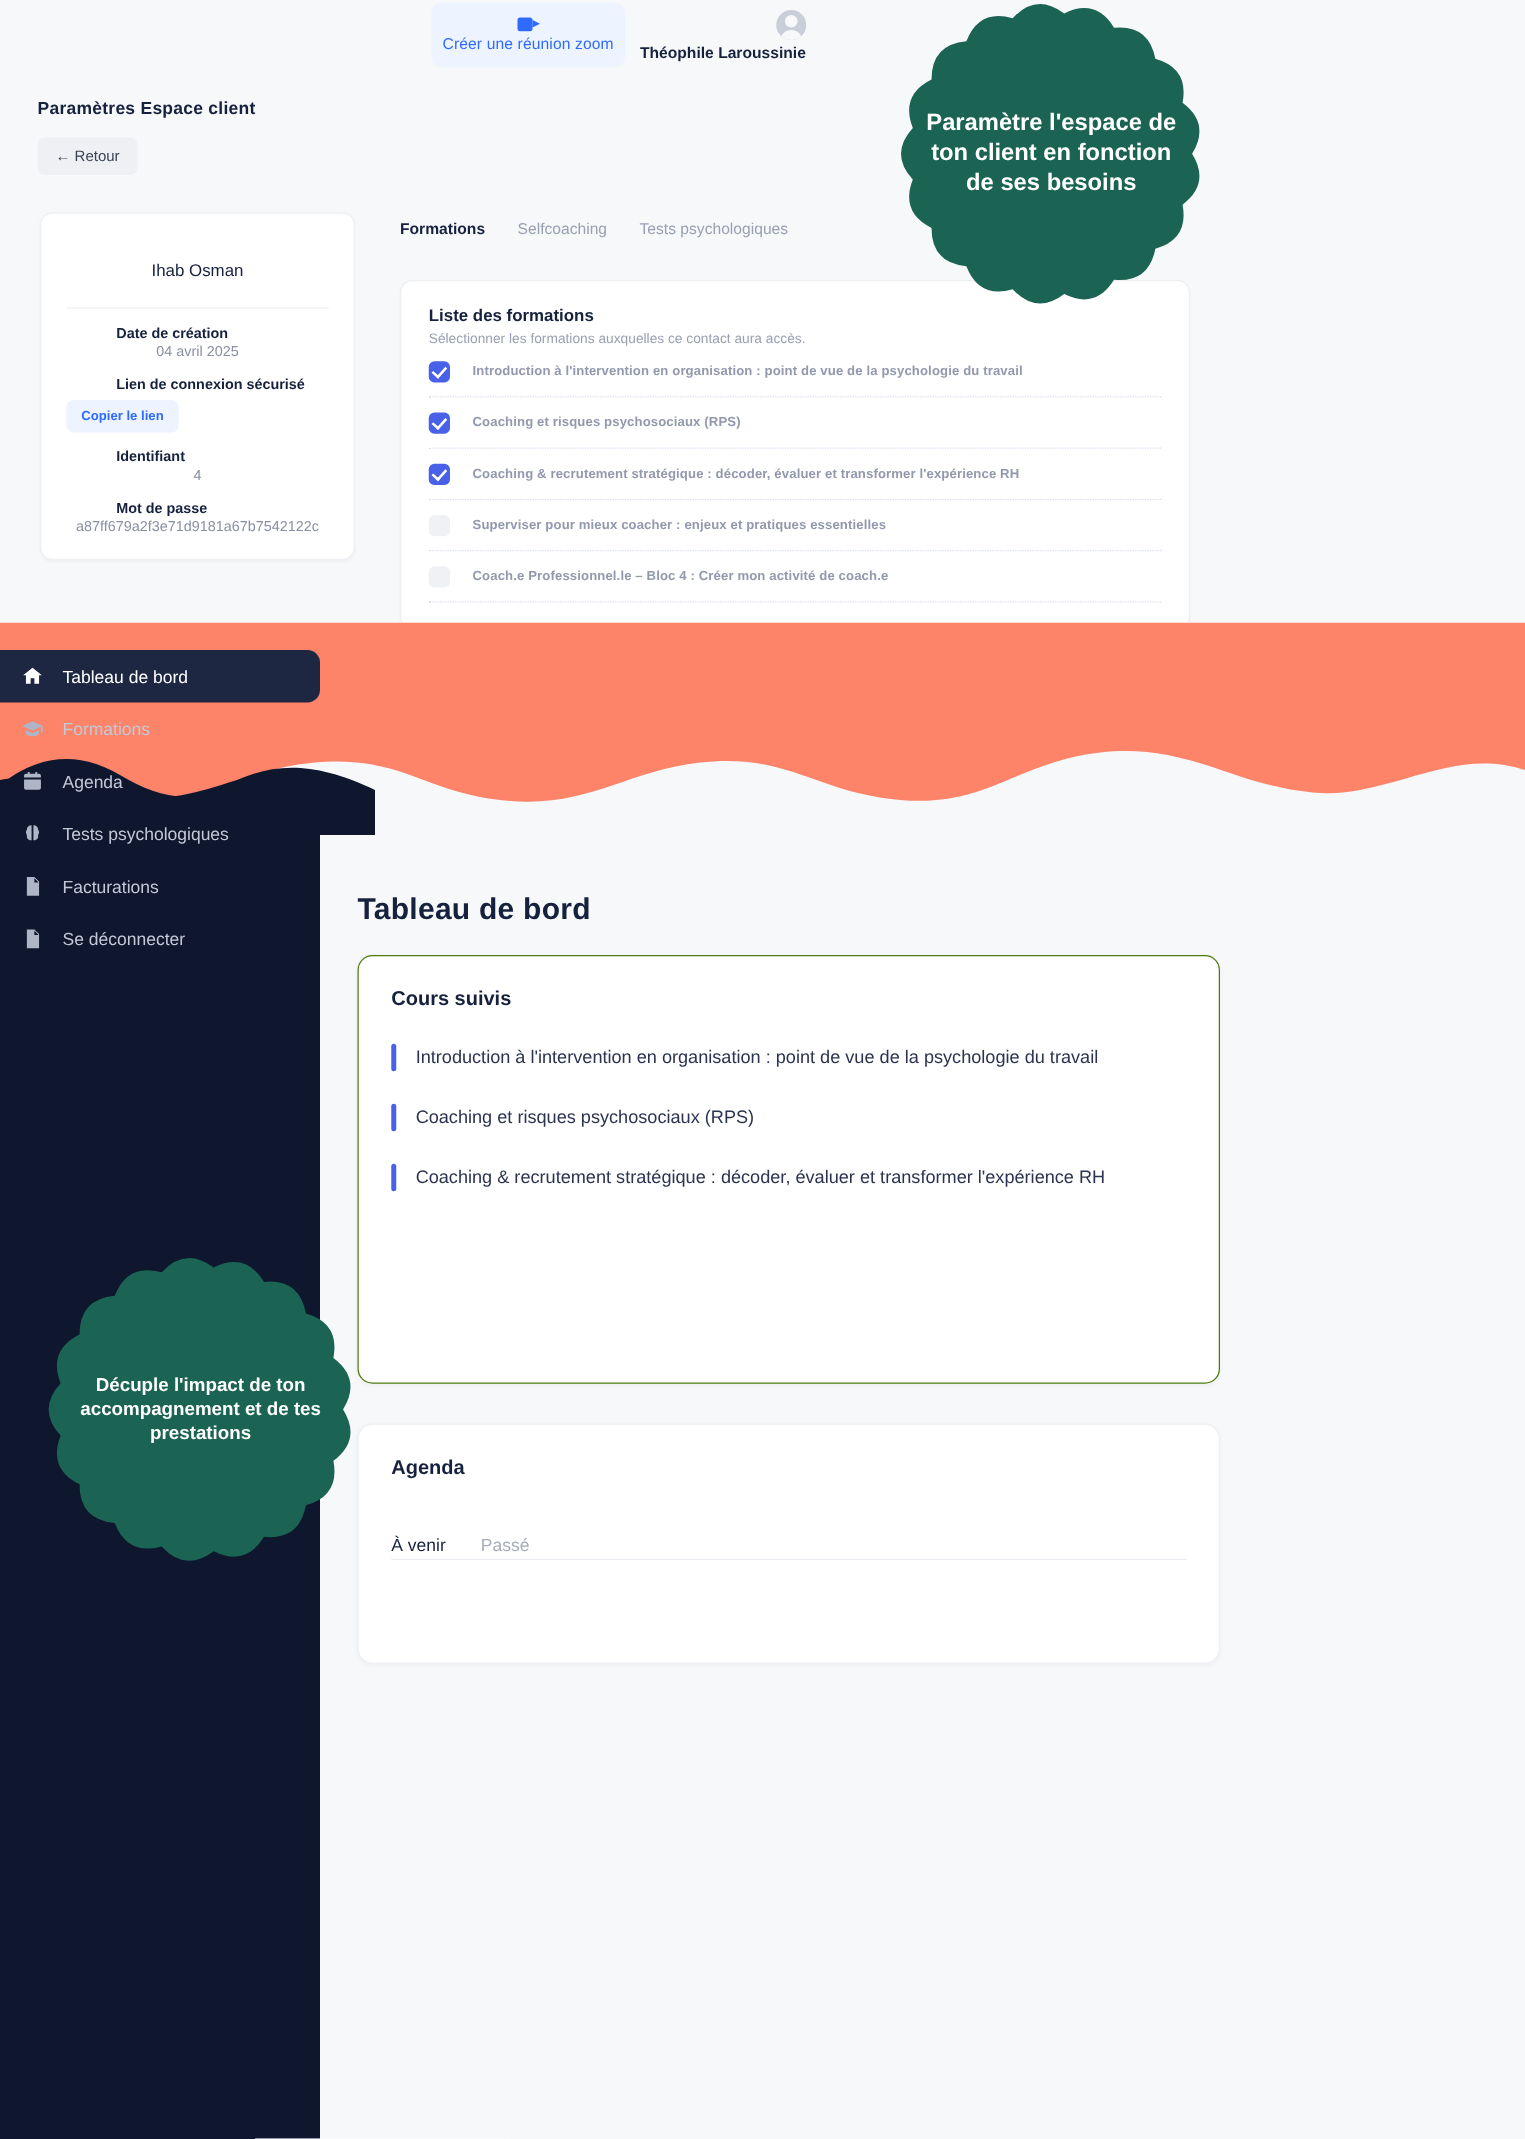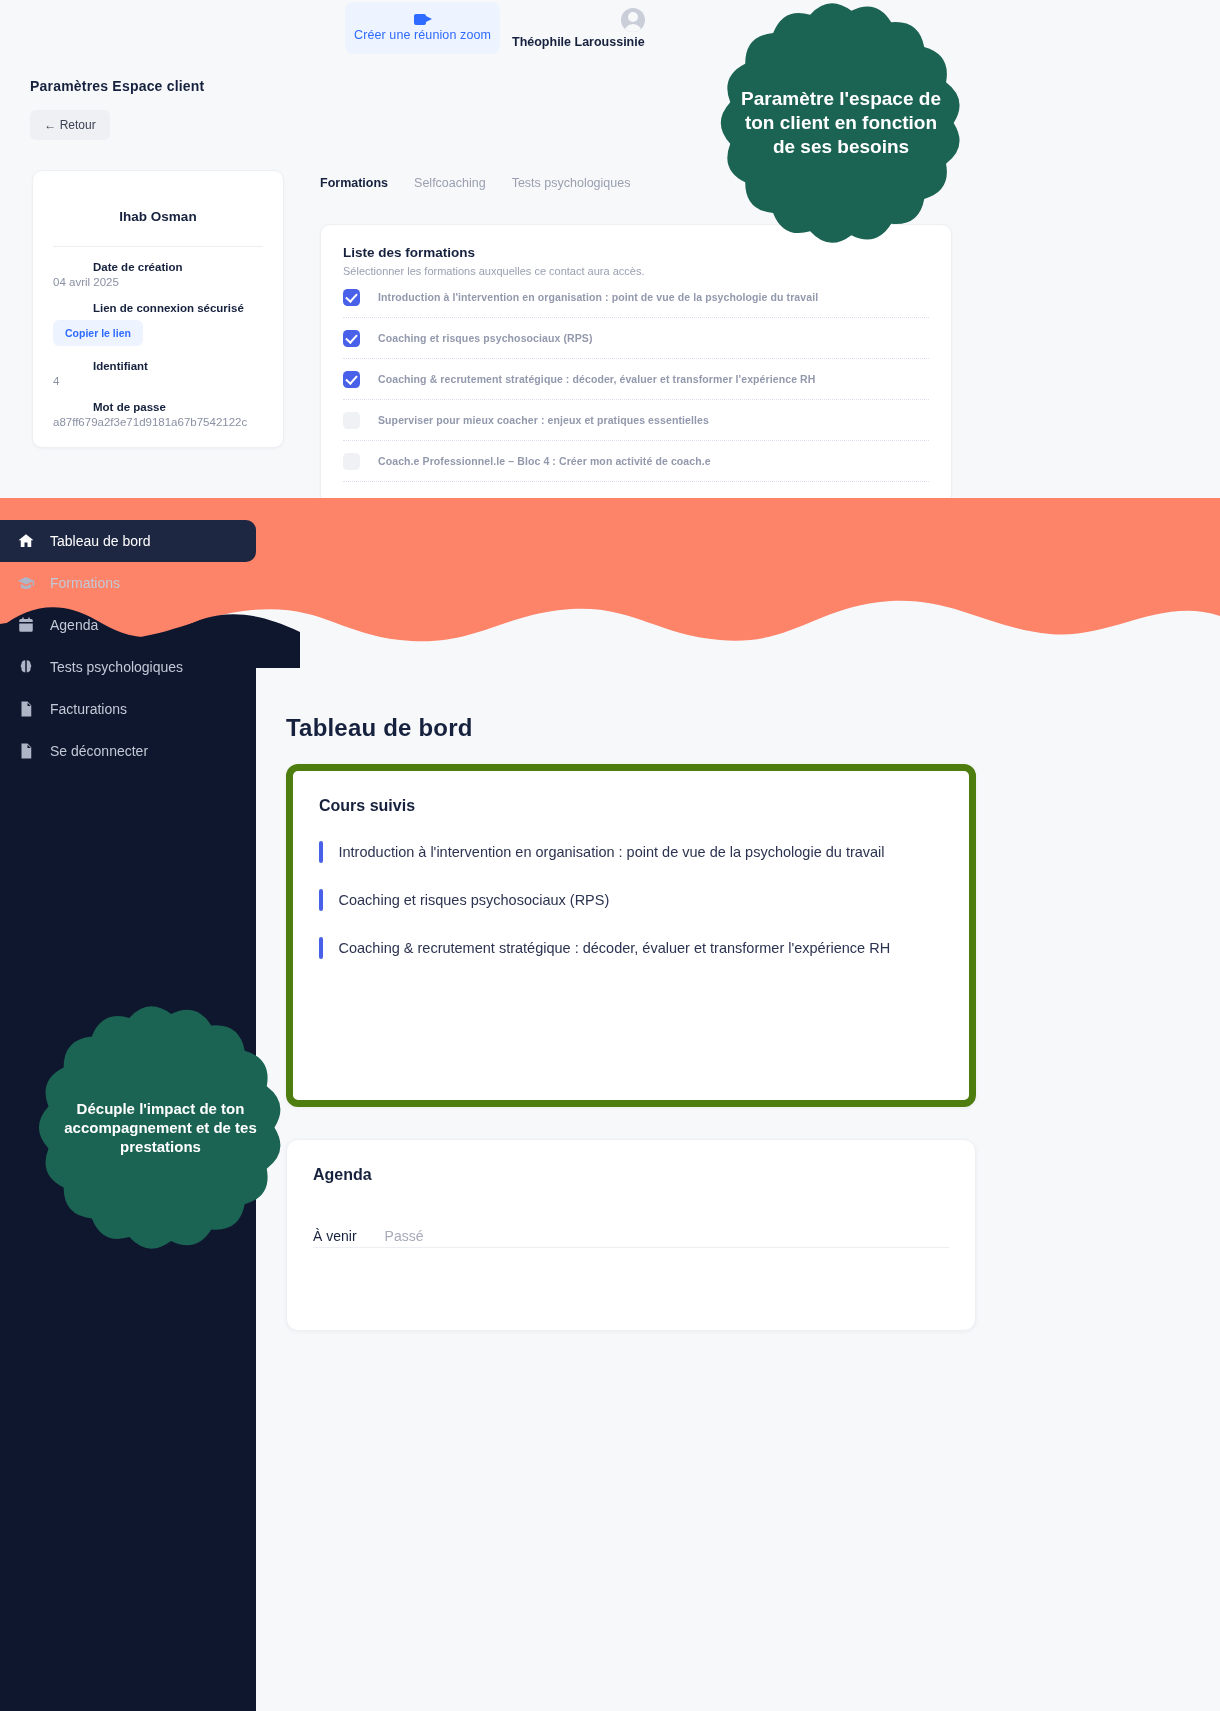--- a/index.html
+++ b/index.html
@@ -53,25 +53,25 @@
     font-size:12px; color:#3b4254; cursor:pointer;
     font-family:"Liberation Sans", sans-serif;
   }
   
   #client-card{
     position:absolute; left:32px; top:170px; width:252px; height:278px;
     background:#fff; border:1px solid #edeff2; border-radius:10px;
     box-shadow:0 1px 3px rgba(20,30,60,.04);
     padding:18px 20px;
   }
-  #client-name{ text-align:center; font-size:13.5px; font-weight:bold; color:#16213e; margin-top:20px;}
+  #client-name{ text-align:center; font-size:13.5px; font-weight:normal; color:#16213e; margin-top:20px;}
   #client-divider{ height:1px; background:#eceef2; margin:22px 0 14px; }
   .field-label{ font-size:11.5px; font-weight:bold; color:#16213e; margin-top:14px;margin-left:40px; }
   .field-label:first-of-type{margin-top:0;}
-  .field-value{ font-size:11.5px; color:#8a90a3; margin-top:3px; }
+  .field-value{ font-size:11.5px; color:#8a90a3; margin-top:3px;text-align:center; }
   #copy-link-btn{
     margin-top:6px; display:inline-block; background:#eef4ff; color:#2f6bff;
     font-size:10.5px; font-weight:bold; border-radius:6px; padding:7px 12px; border:none; cursor:pointer;
     font-family:"Liberation Sans", sans-serif;
   }
   
   #settings-tabs{ position:absolute; left:320px; top:176px; display:flex; gap:26px; align-items:center;}
   #settings-tabs .tab{ font-size:12.5px; color:#9aa0b1; cursor:pointer;}
   #settings-tabs .tab.active{ color:#16213e; font-weight:bold;}
   
@@ -114,21 +114,21 @@
   .nav-item + .nav-item{margin-top:0;}
   .nav-item.active{ background:#1d2742; border-radius:0 10px 10px 0; color:#fff;}
   .nav-item .nicon{ width:20px;height:20px;flex:0 0 20px;display:flex;align-items:center;justify-content:center;}
   .nav-item .nicon svg{width:18px;height:18px;fill:#aeb5c6;}
   .nav-item.active .nicon svg{fill:#ffffff;}
 
   #content{ position:absolute; left:256px; top:0; width:964px; height:1213px;}
   #dash-title{ position:absolute; left:30px; top:216px; font-size:24px; font-weight:bold; color:#16213e; letter-spacing:.2px;}
   #courses-card{
     position:absolute; left:30px; top:266px; width:690px; height:343px;
-    background:#fff; border:7px solid #4d7c0f; border-radius:12px;
+    background:#fff; border:1px solid #4d7c0f; border-radius:12px;
     box-shadow:0 1px 4px rgba(20,30,60,.05);
     padding:26px 26px;
   }
   .card-h{ font-size:16px; font-weight:bold; color:#16213e;}
   .course-item{ display:flex; gap:16px; margin-top:26px; }
   .course-bar{ width:3.5px; flex:0 0 3.5px; background:#4961e8; border-radius:2px;}
   .course-txt{ font-size:14.5px; color:#2b3350; line-height:1.45; padding-top:1px; max-width:600px;}
   #agenda-card{
     position:absolute; left:30px; top:641px; width:690px; height:192px;
     background:#fff; border:1px solid #eef0f3; border-radius:12px;

